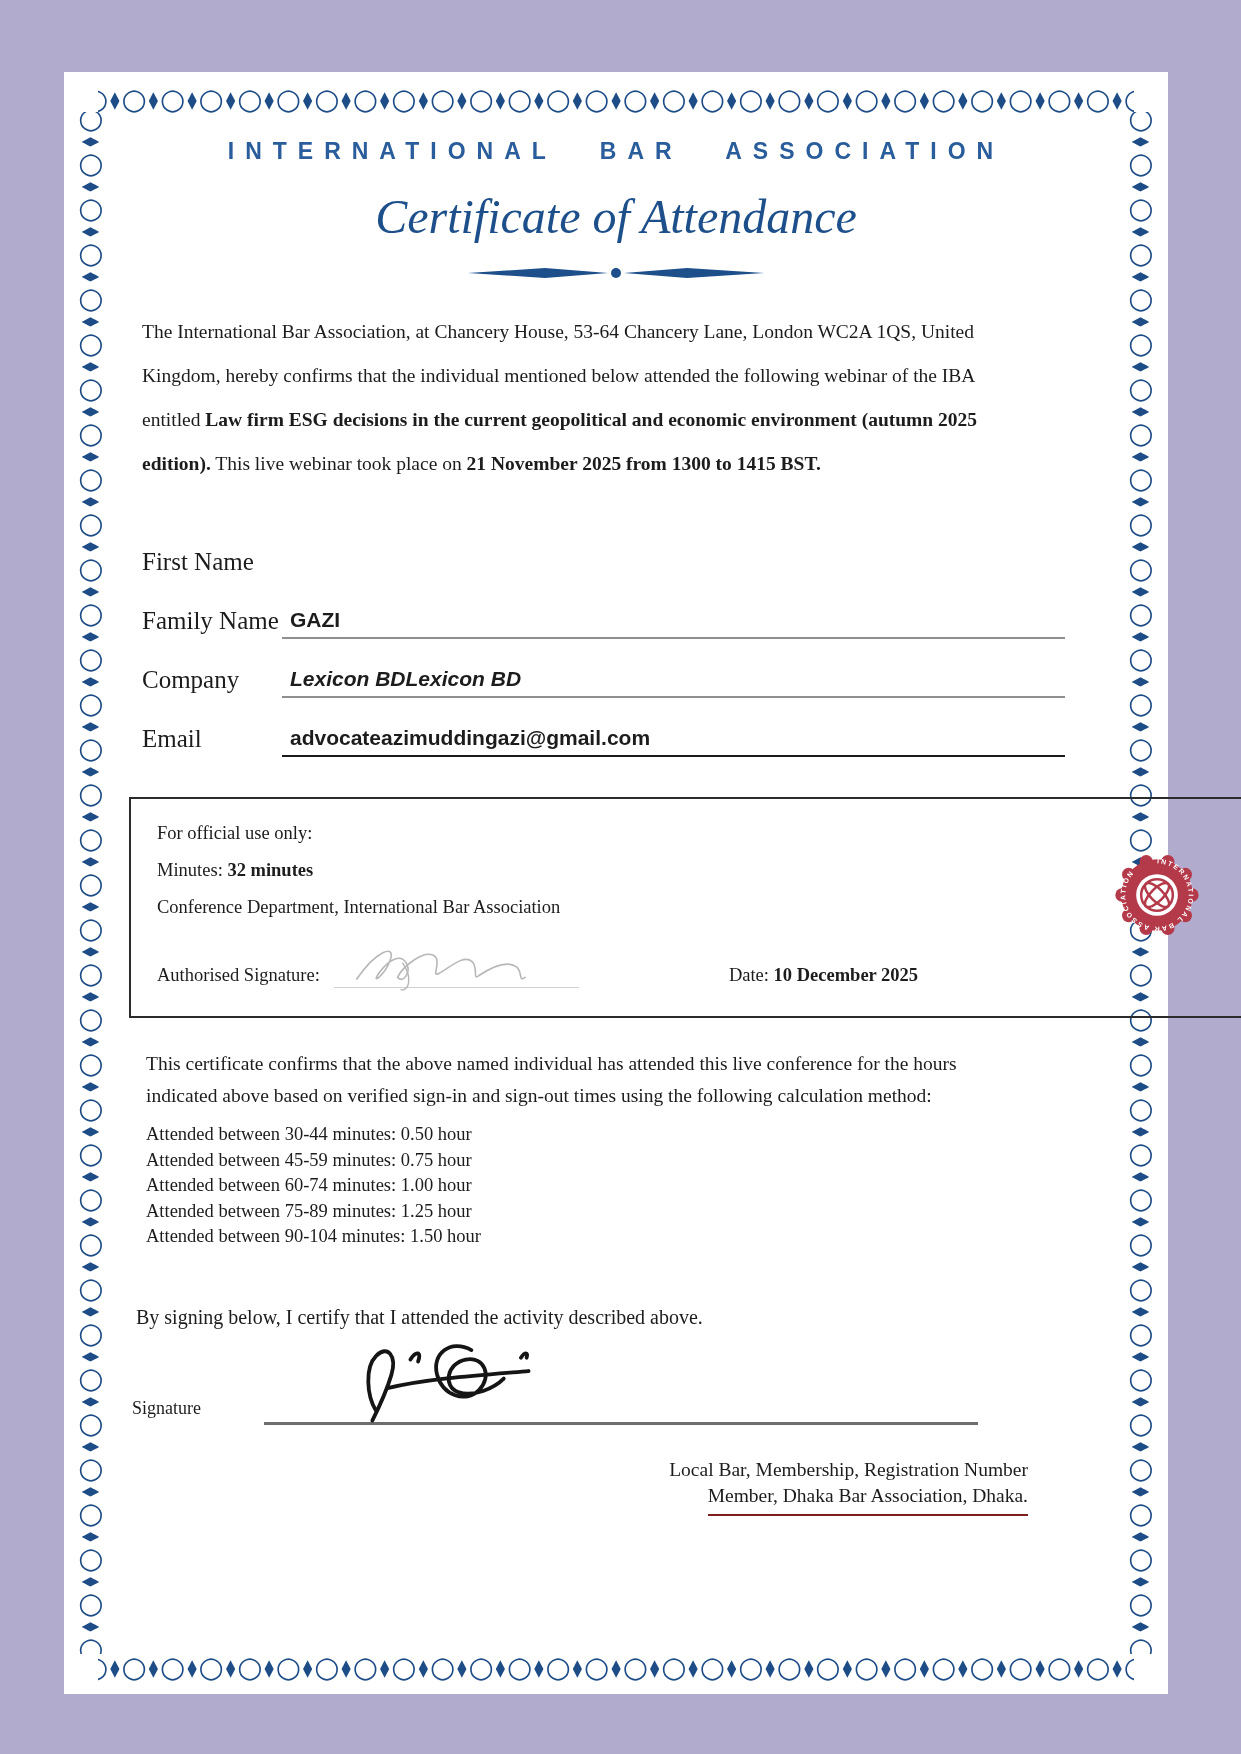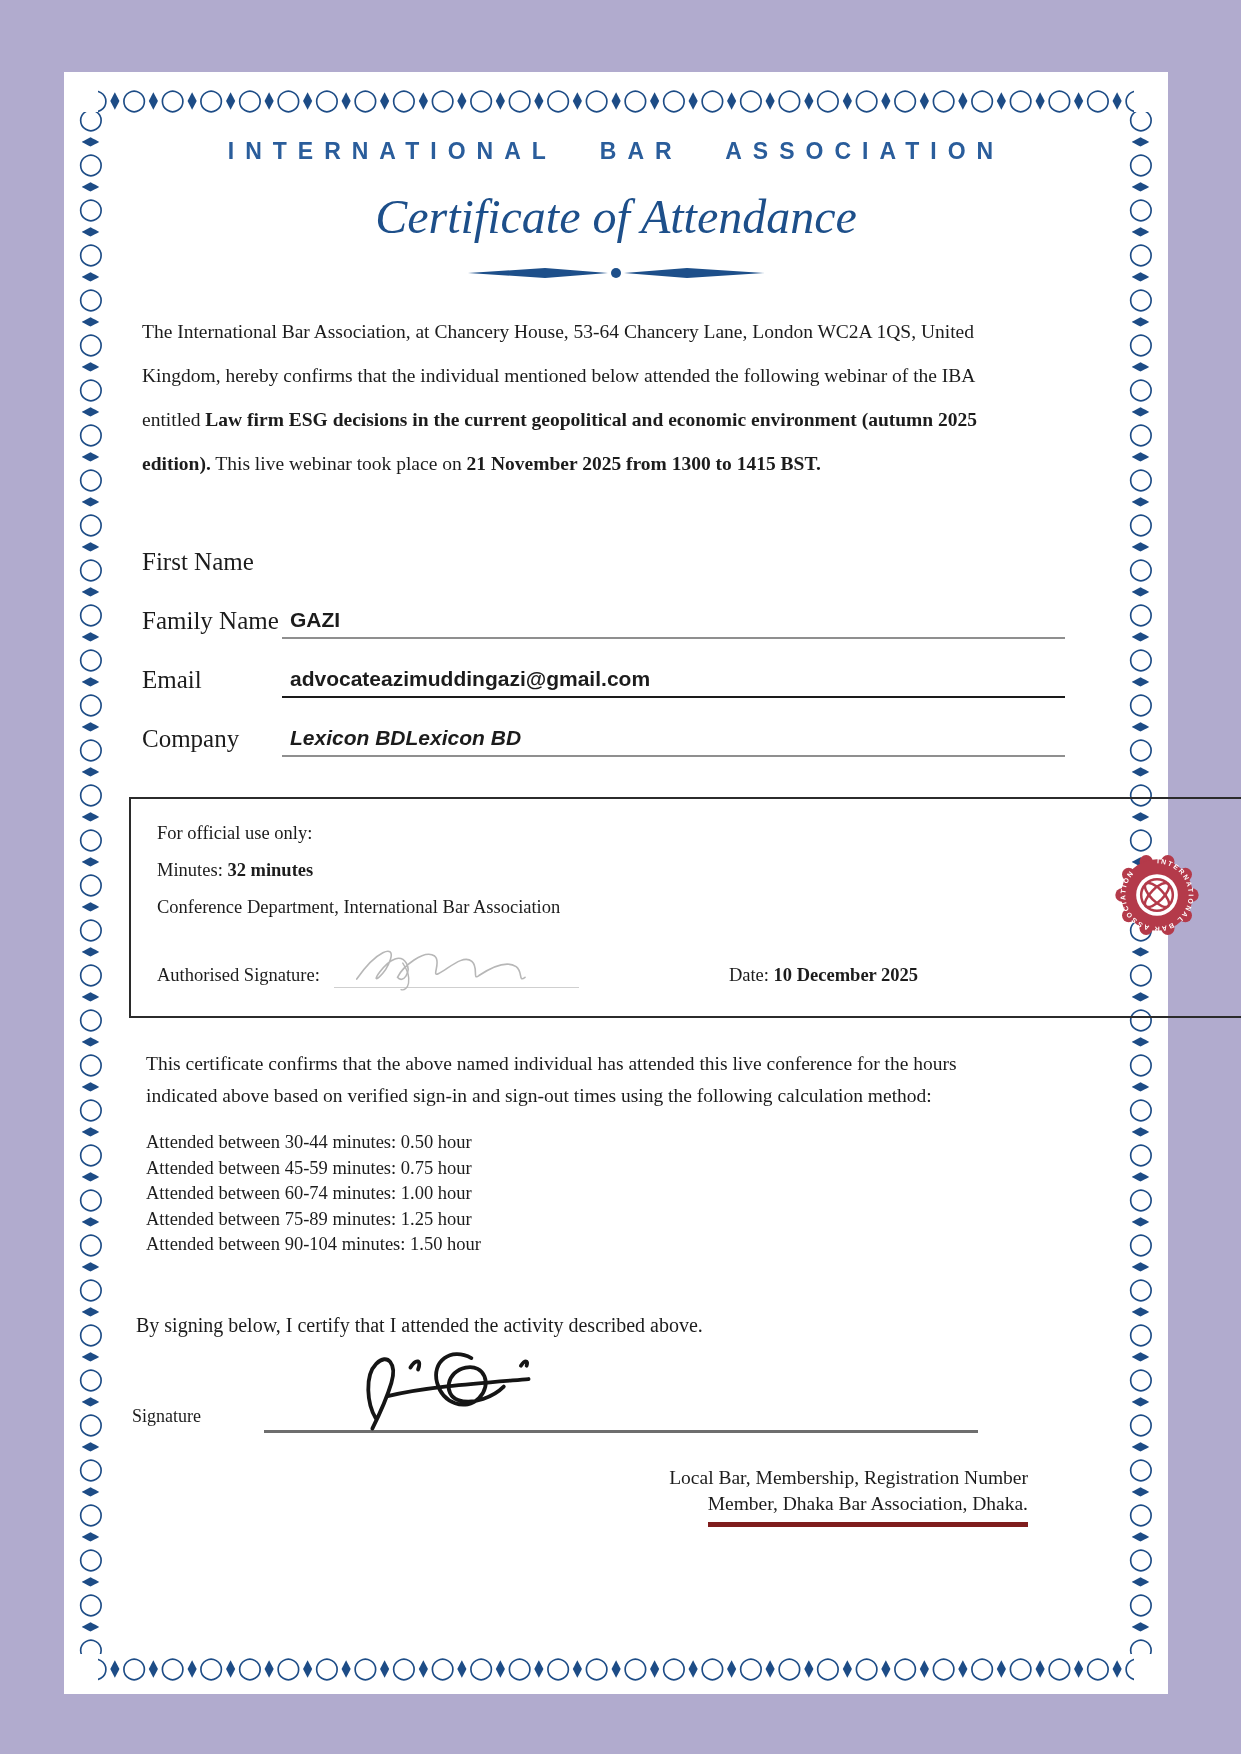--- a/index.html
+++ b/index.html
@@ -87,33 +87,33 @@
   .auth-sig{ position:absolute; left:10px; bottom:-8px; }
   .ob-date{ margin-left:150px; padding-bottom:2px; }
   .seal-wrap{ position:absolute; right:52px; top:46px; width:100px; height:100px; }
   .seal-red-fill{ fill:var(--seal-red); }
   .seal-red-stroke{ stroke:var(--seal-red); fill:none; }
   .seal-arc-text{ fill:#ffffff; font-family:"Liberation Sans", sans-serif; font-size:8.2px; letter-spacing:2.2px; font-weight:bold; }
 
   
   .calc{ margin:30px 144px 0 82px; }
   .calc-intro{ font-size:19.5px; line-height:32px; }
-  .calc-rules{ margin-top:18px;font-family:Liberation Serif, serif; }
+  .calc-rules{ margin-top:10px;font-family:Liberation Serif, serif; }
   .calc-rule{ font-size:18.5px; line-height:25.5px; }
 
   
   .attest-statement{ margin:56px 144px 0 72px; font-size:20px; }
   .sig-row{ display:flex; align-items:flex-end; margin:4px 190px 0 68px; }
   .sig-label{ width:132px; flex:none; font-size:18px; padding-bottom:6px; }
   .sig-line{ flex:1; border-bottom:3px solid #6e6e6e; height:92px; position:relative; }
   .attendee-sig{ position:absolute; left:95px; bottom:-12px; }
   .localbar-row{ display:flex; align-items:flex-end; margin:34px 140px 0 68px;flex-direction:column; }
   .lb-label{ flex:none; font-size:19.5px; padding-bottom:4px; }
   .lb-value{
-    flex:1; margin-left:38px; border-bottom:5px solid #7f1d1d;
+    flex:1; margin-left:38px; border-bottom:2px solid #7f1d1d;
     text-align:center; font-size:19.5px; padding-bottom:7px;
   }
 </style>
 </head>
 <body>
 
 <div class="canvas">
   <div class="page">
 
     <div class="bstrip h top">
@@ -387,26 +387,26 @@
 
     <div class="fields">
       <div class="frow">
         <div class="flabel">First Name</div>
       </div>
       <div class="frow">
         <div class="flabel">Family Name</div>
         <div class="fvalue gray">GAZI</div>
       </div>
       <div class="frow">
+        <div class="flabel">Company</div>
+        <div class="fvalue gray italic">Lexicon BDLexicon BD</div>
+      </div>
+      <div class="frow">
         <div class="flabel">Email</div>
         <div class="fvalue">advocateazimuddingazi@gmail.com</div>
-      </div>
-      <div class="frow">
-        <div class="flabel">Company</div>
-        <div class="fvalue gray italic">Lexicon BDLexicon BD</div>
       </div>
     </div>
 
     <div class="official-box">
       <div class="ob-line">For official use only:</div>
       <div class="ob-line"><span>Minutes:</span> <b>32 minutes</b></div>
       <div class="ob-line">Conference Department, International Bar Association</div>
       <div class="ob-sigrow">
         <div class="ob-siglabel">Authorised Signature:</div>
         <div class="auth-line">

